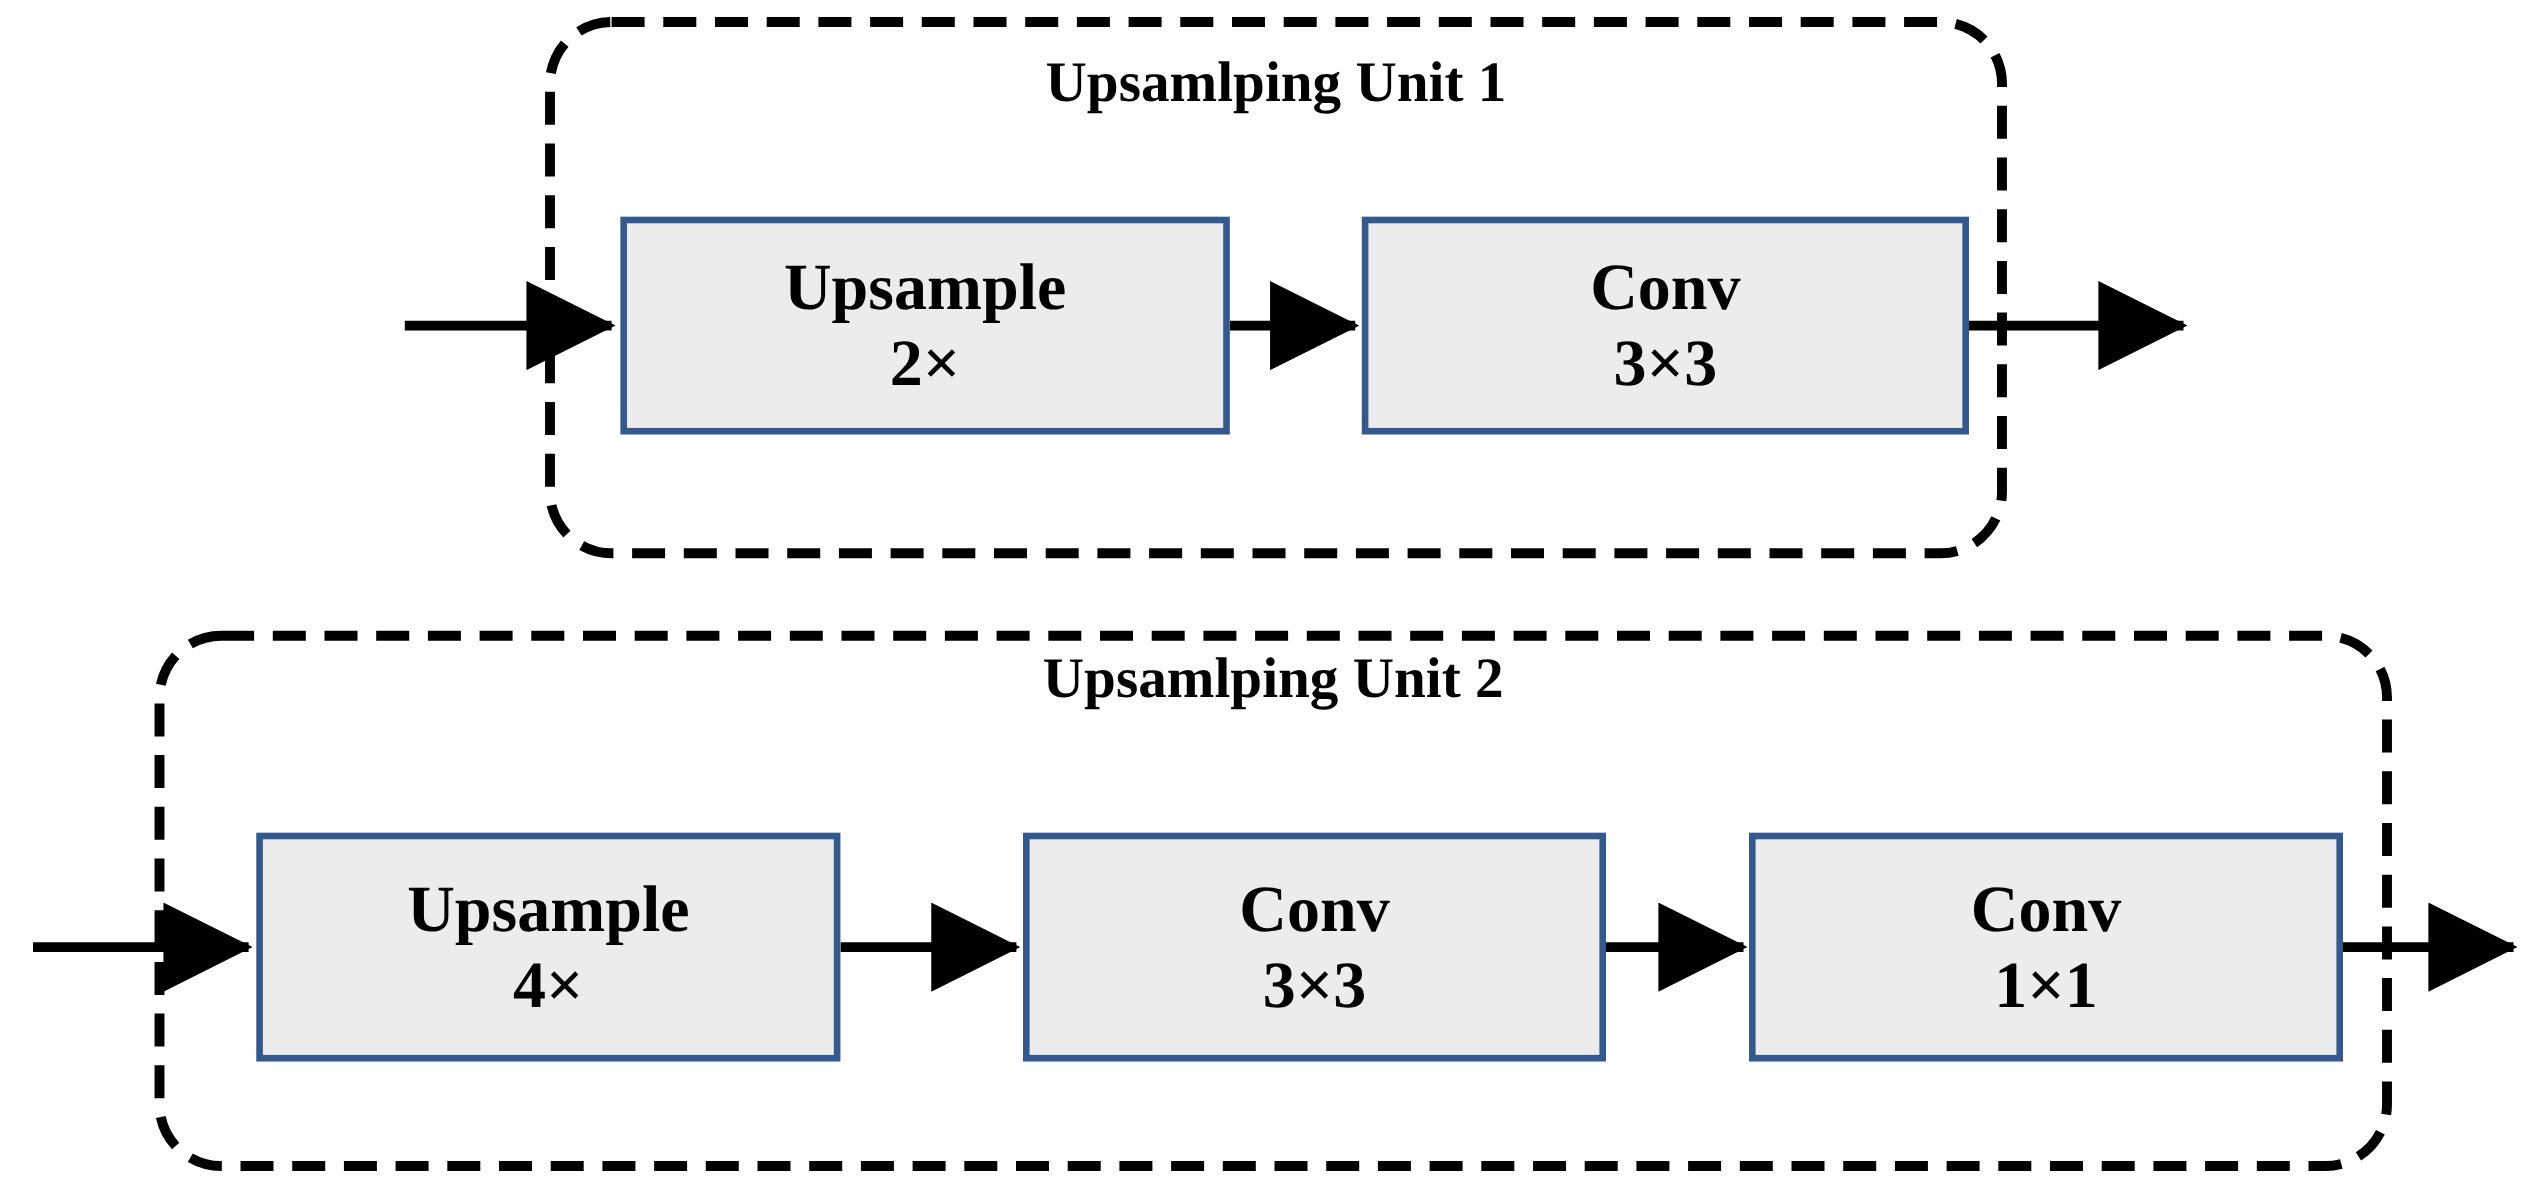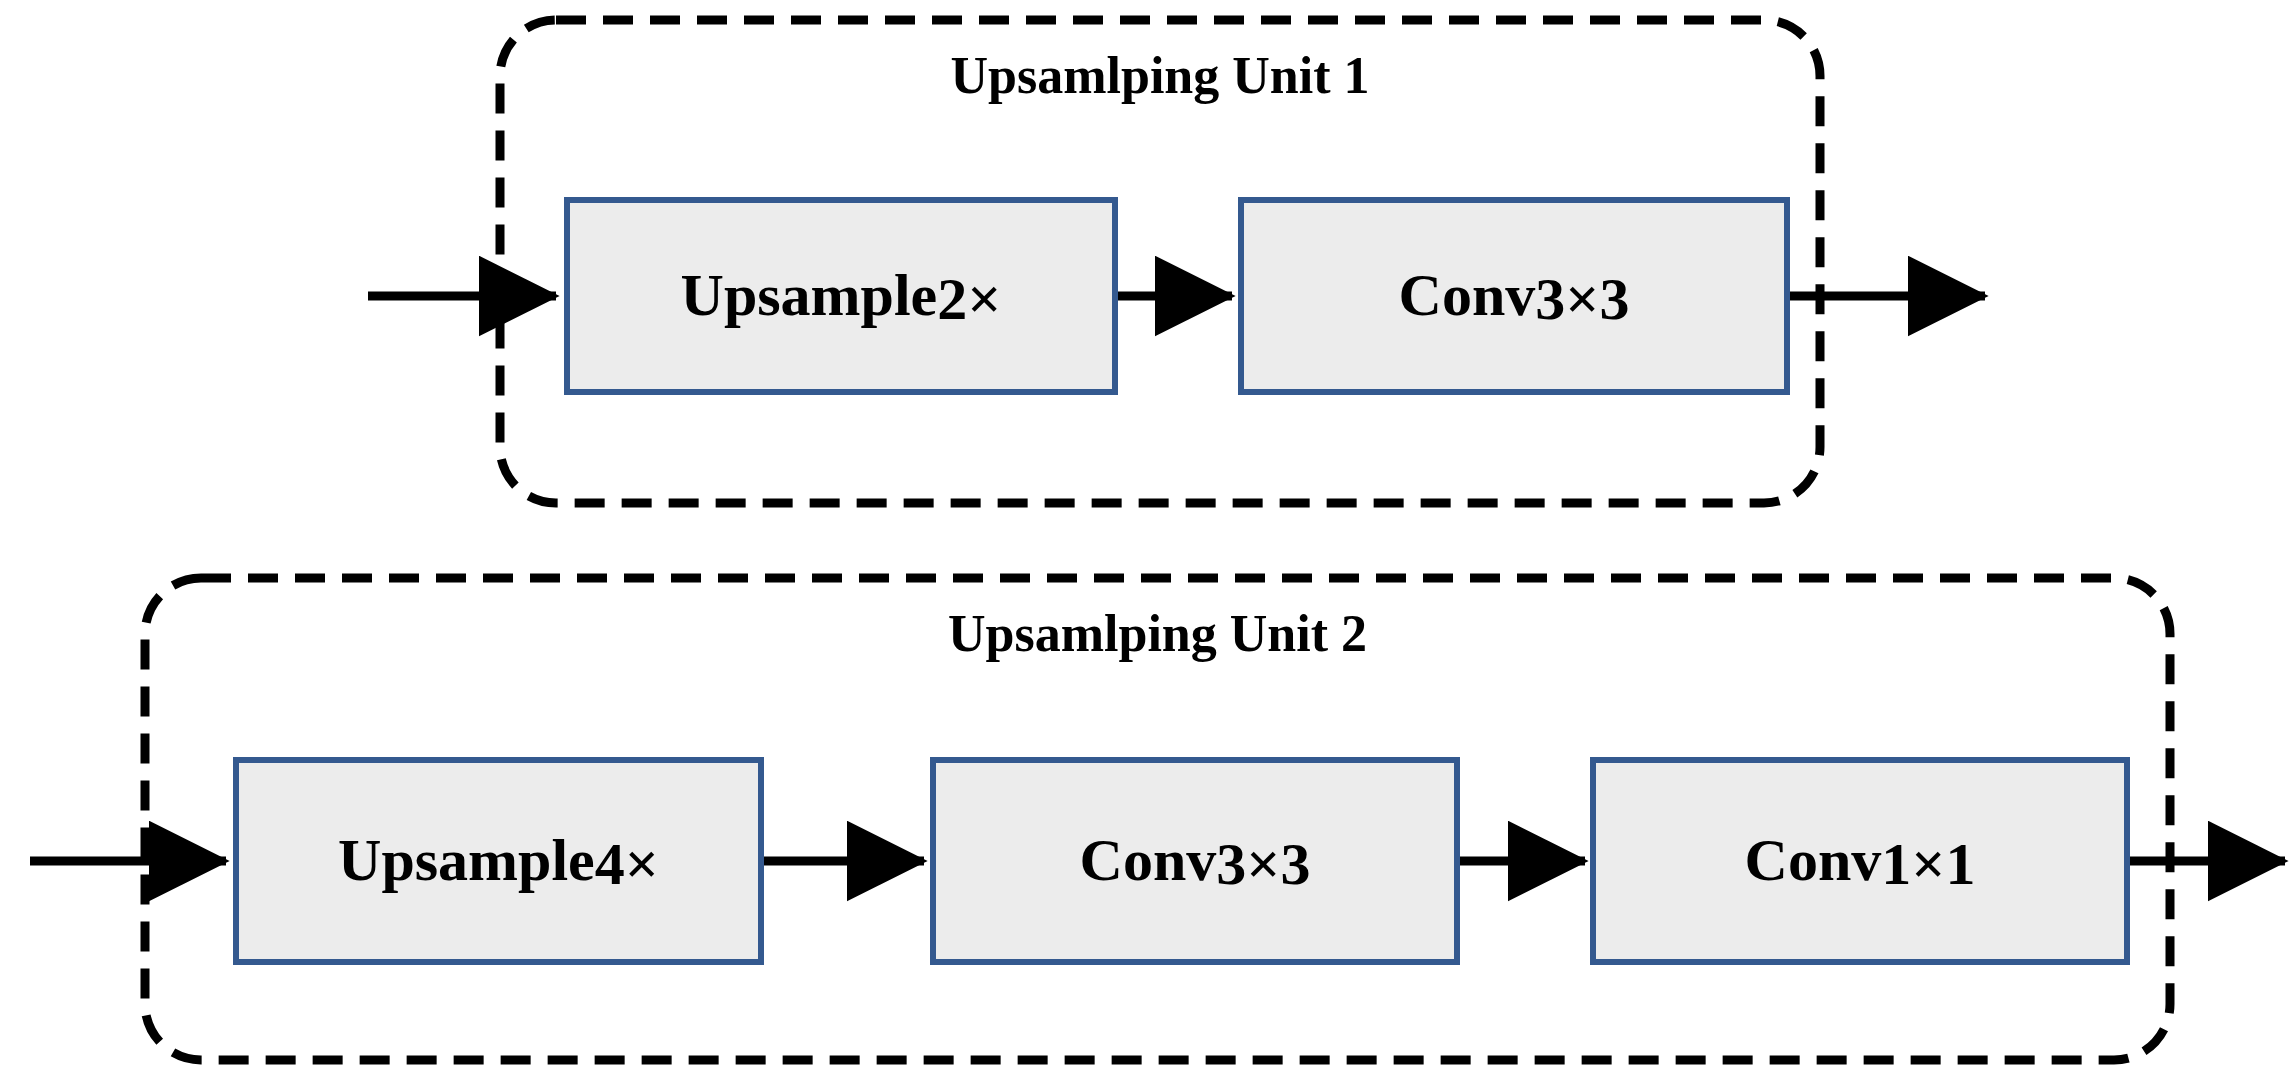--- a/index.html
+++ b/index.html
@@ -34,20 +34,21 @@
     line-height: 1.0;
     white-space: nowrap;
     font-family: "Liberation Serif", "DejaVu Serif", serif;
   }
   .op-box {
     position: absolute;
     box-sizing: border-box;
     background: #ececec;
     border: 6px solid #34598f;
     display: flex;
+    flex-direction: column;
     align-items: center;
     justify-content: center;
     color: #000000;
     font-weight: bold;
     font-family: "Liberation Serif", "DejaVu Serif", serif;
   }
   .op-line1 {
     font-size: 60px;
     line-height: 1.02;
     white-space: nowrap;
@@ -90,21 +91,21 @@
   <div class="op-box" style="left:564px; top:197px; width:554px; height:198px;">
     <div class="op-line1">Upsample</div>
     <div class="op-line2">2×</div>
   </div>
 
   <div class="op-box" style="left:1238px; top:197px; width:552px; height:198px;">
     <div class="op-line1">Conv</div>
     <div class="op-line2">3×3</div>
   </div>
 
-  <div class="unit-title" style="left:145px; top:608px; width:2025px;text-align:center;">Upsamlping Unit 2</div>
+  <div class="unit-title" style="left:145px; top:592px; width:2025px;text-align:center;">Upsamlping Unit 2</div>
 
   <div class="op-box" style="left:233px; top:757px; width:531px; height:208px;">
     <div class="op-line1">Upsample</div>
     <div class="op-line2">4×</div>
   </div>
 
   <div class="op-box" style="left:930px; top:757px; width:530px; height:208px;">
     <div class="op-line1">Conv</div>
     <div class="op-line2">3×3</div>
   </div>

